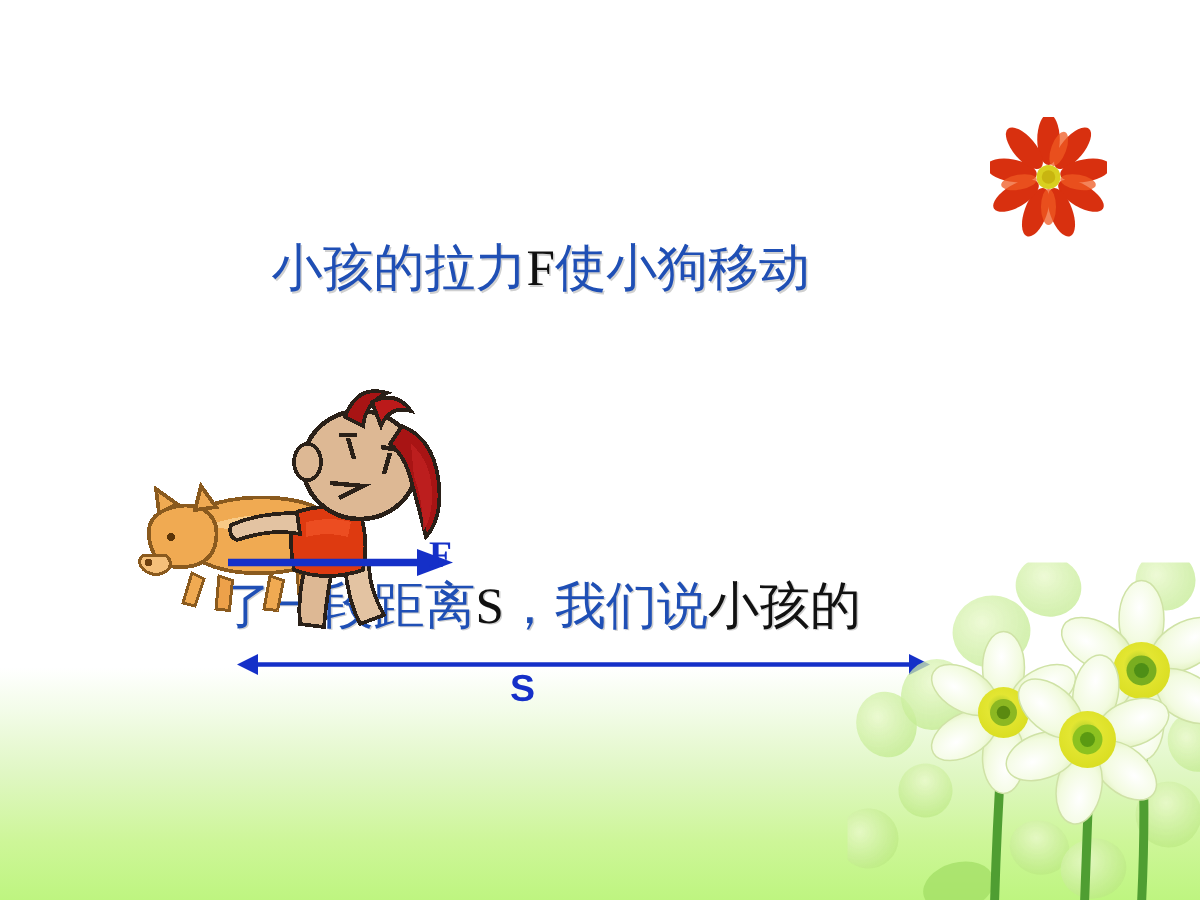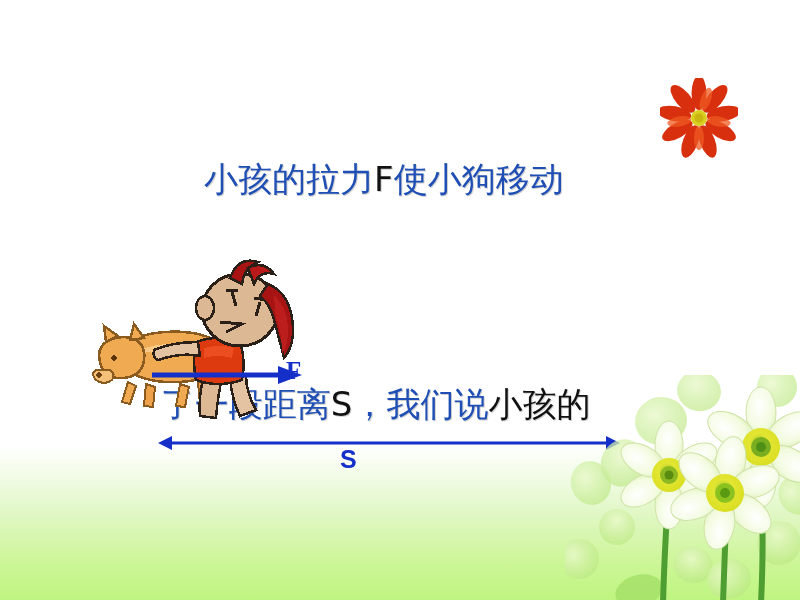--- a/index.html
+++ b/index.html
@@ -25,21 +25,21 @@
   }
   
   .text-block{
     position:absolute;left:96px;top:22px;width:560px;
     font-family:"DejaVu Sans","Liberation Sans",sans-serif;
     font-size:34px;line-height:45px;
     letter-spacing:0px;
     white-space:pre-wrap;
     text-shadow:1px 1px 0 rgba(150,150,150,.45);
   }
-  .line{display:block;white-space:pre;}
+  .line{display:block;white-space:pre;font-family:Liberation Serif, serif;}
   .blue{color:#1F4FB5;}
   .black{color:#111111;}
   
   .red-flower{position:absolute;left:660px;top:78px;width:78px;height:80px;}
   
   .illus{position:absolute;left:92px;top:258px;width:230px;height:165px;}
   .illus svg{display:block;}
   
   .f-arrow{position:absolute;left:152px;top:364px;width:150px;height:22px;}
   .f-label{

